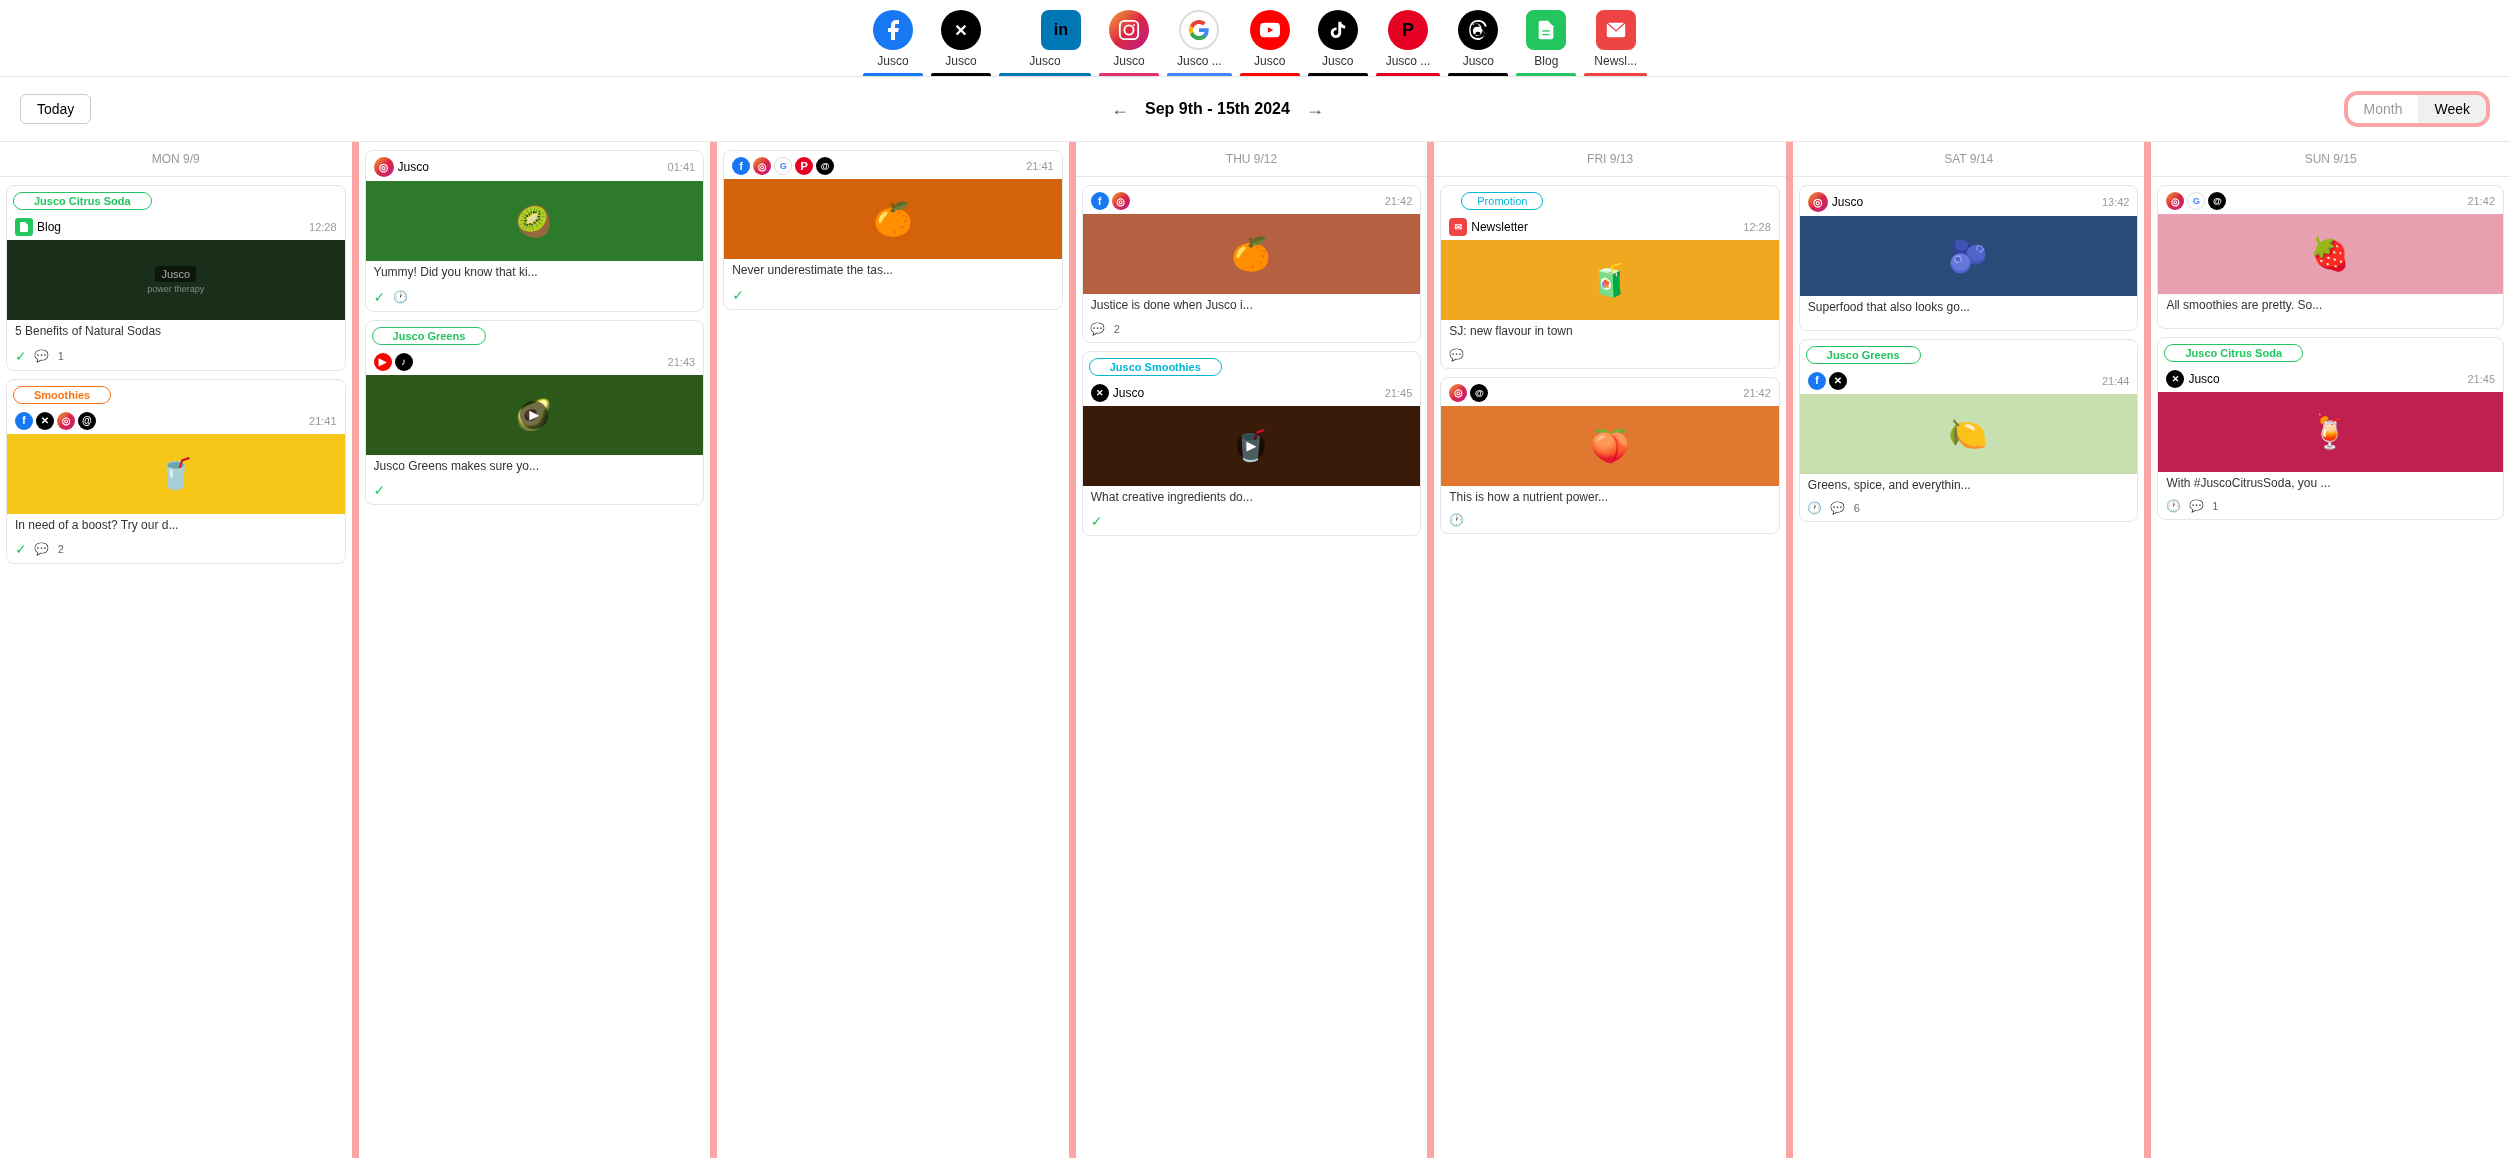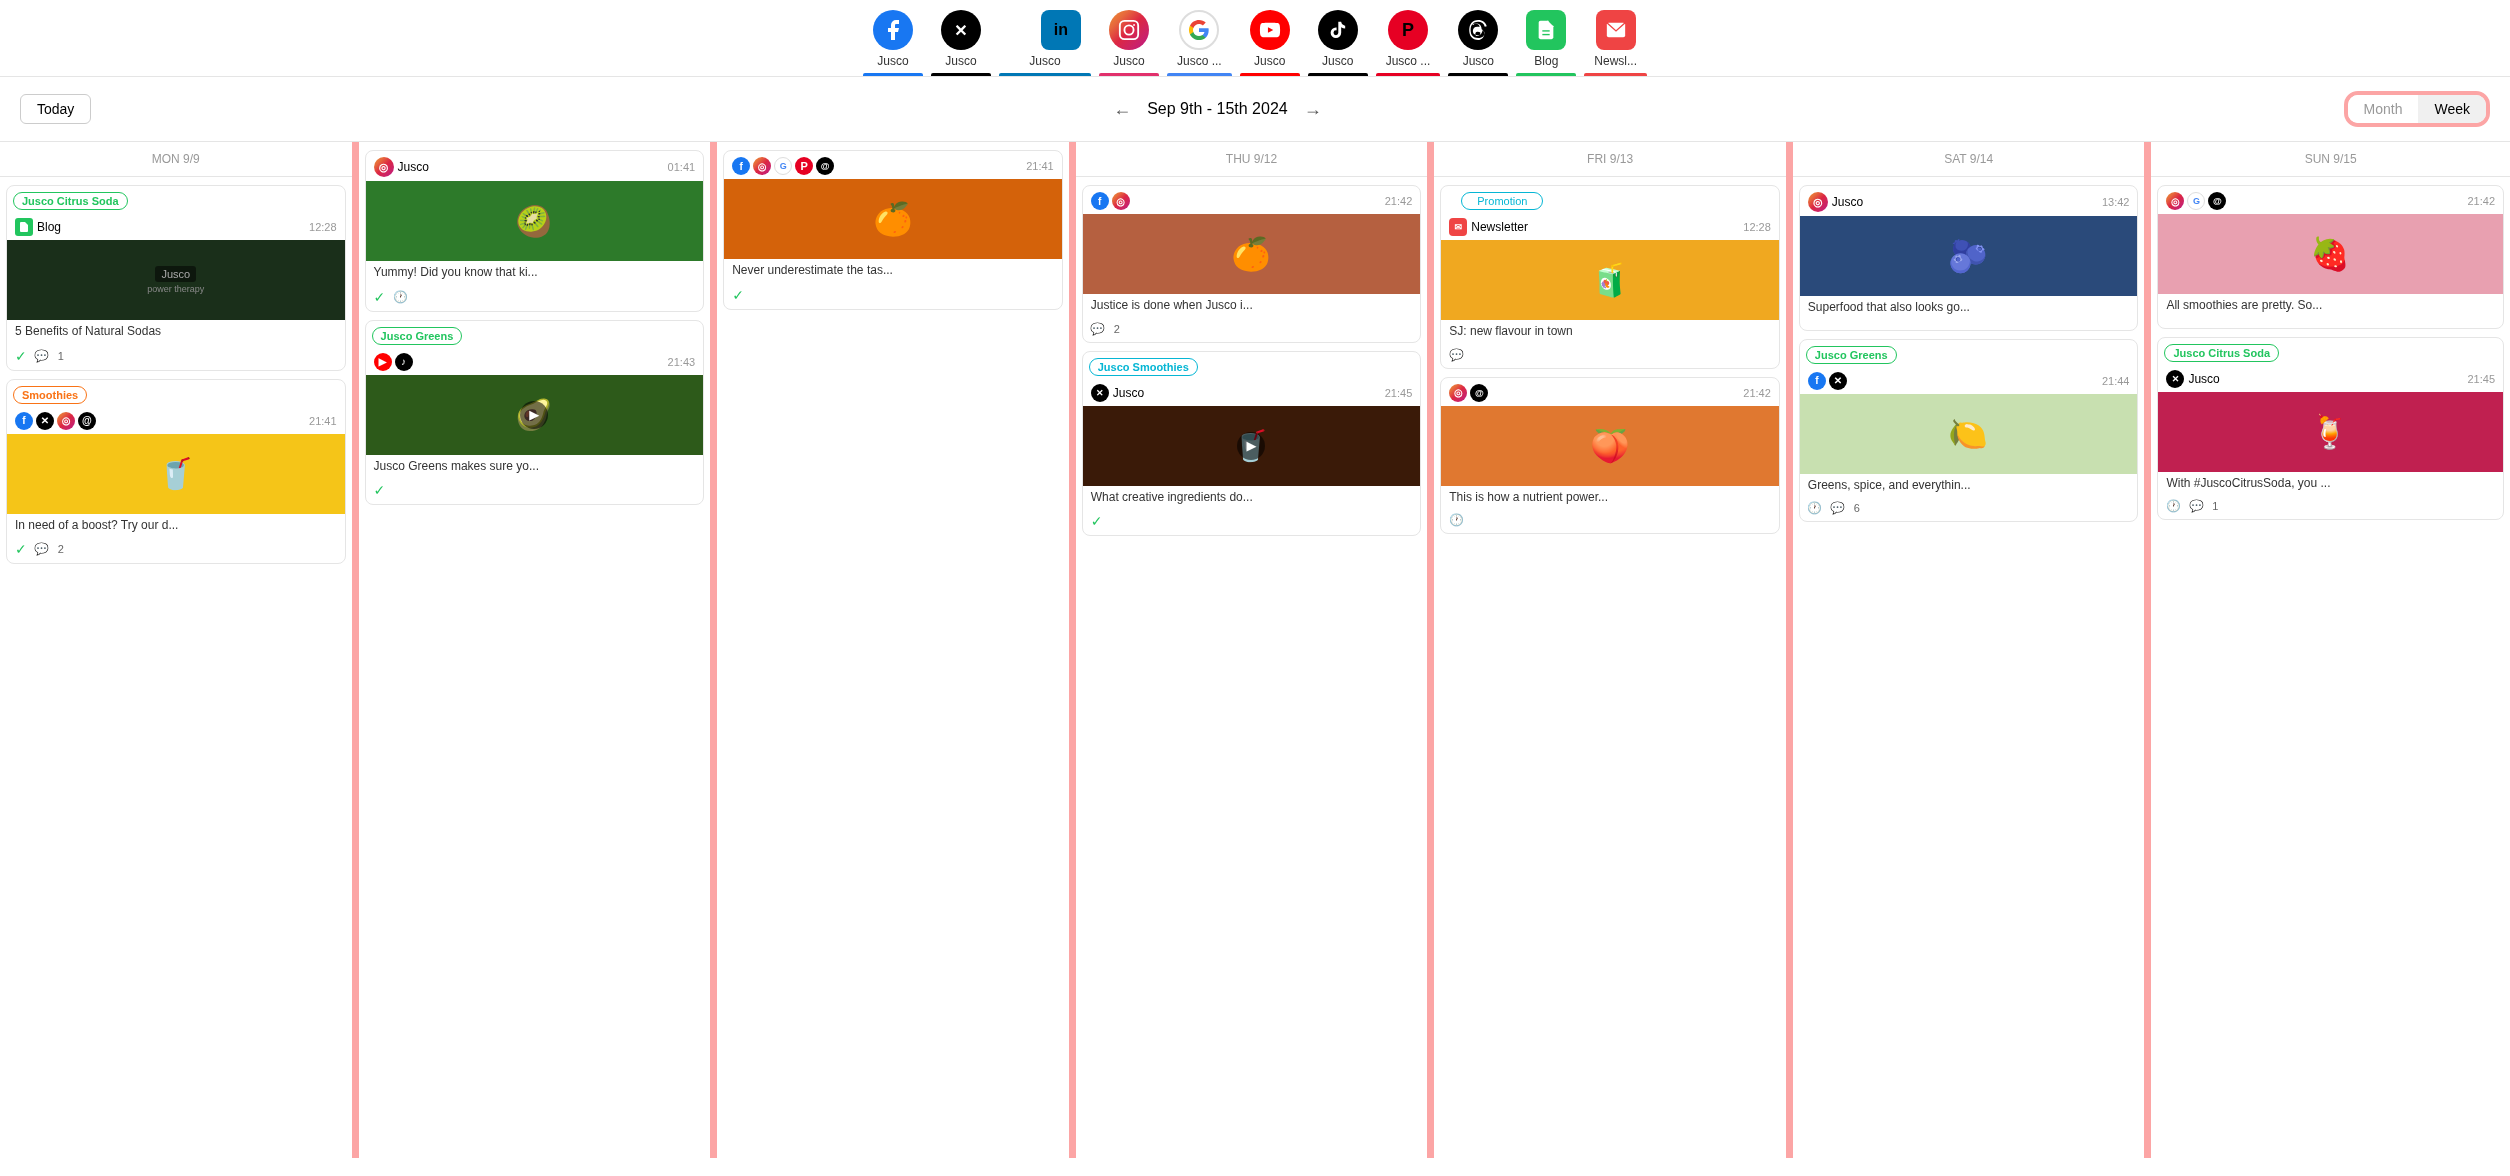--- a/index.html
+++ b/index.html
@@ -157,21 +157,21 @@
     .card-footer {
       display: flex;
       align-items: center;
       gap: 8px;
       padding: 4px 8px 6px;
     }
 
     
     .group-tag {
       display: inline-block;
-      padding: 2px 8px;
+      padding: 2px 20px;
       border-radius: 12px;
       font-size: 11px;
       font-weight: 600;
       border: 1.5px solid;
       margin: 6px 6px 2px;
     }
     .tag-green { color: #22c55e; border-color: #22c55e; }
     .tag-teal { color: #06b6d4; border-color: #06b6d4; }
 
     
@@ -345,21 +345,21 @@
     </div>
     <span class="channel-label">Newsl...</span>
     <div class="channel-underline" style="background:#ef4444;"></div>
   </div>
 </div>
 
 <div class="cal-header">
   <button class="today-btn">Today</button>
   <div class="date-nav">
     <span class="nav-arrow">←</span>
-    <span style="font-weight:400;">Sep 9th - 15th 2024</span>
+    <span style="font-weight:700;">Sep 9th - 15th 2024</span>
     <span class="nav-arrow">→</span>
   </div>
   <div class="view-switcher">
     <button class="view-btn" style="color:#999;">Month</button>
     <button class="view-btn current">Week</button>
   </div>
 </div>
 
 <div class="cal-grid">
 

